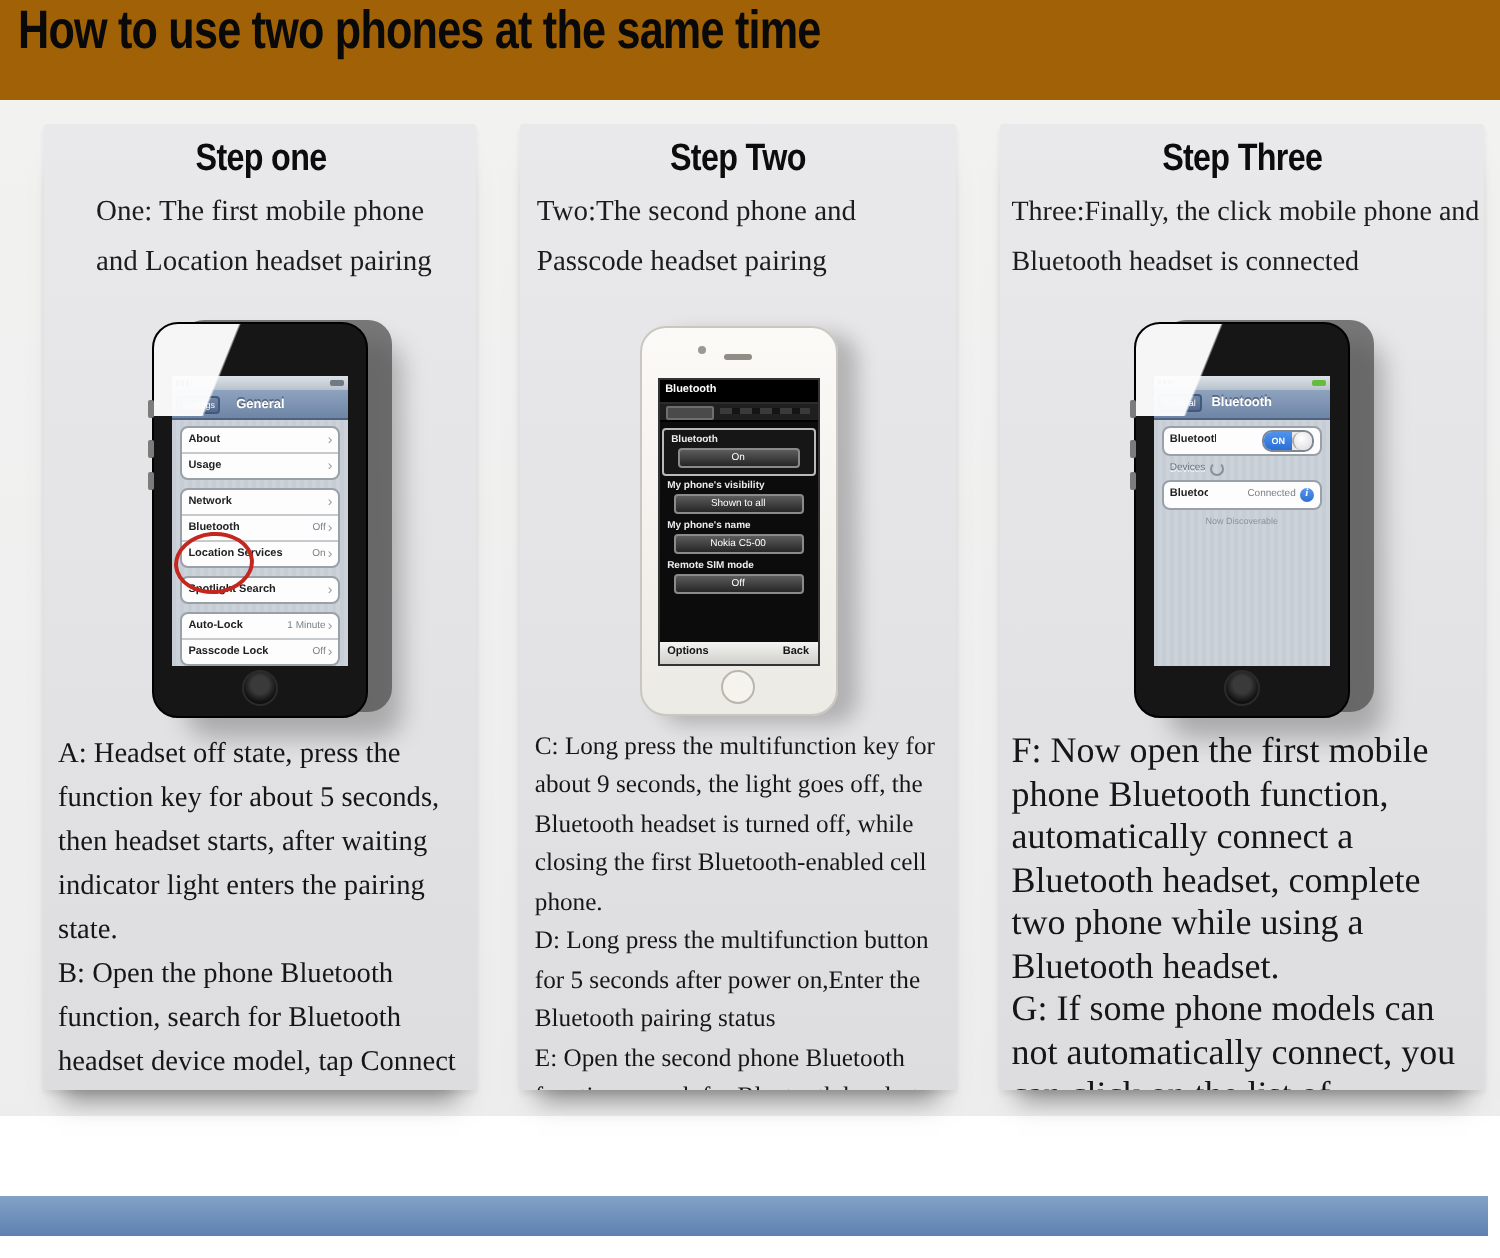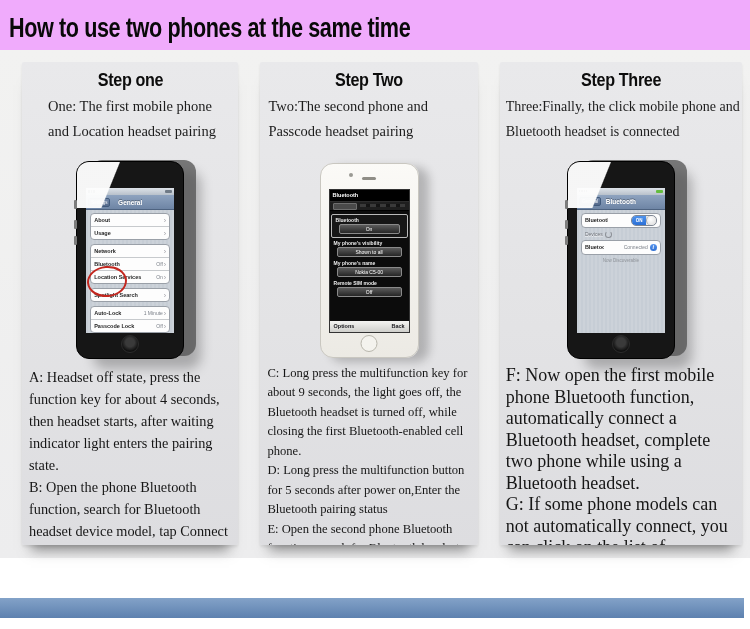--- a/index.html
+++ b/index.html
@@ -1,20 +1,20 @@
 <!DOCTYPE html>
 <html><head>
 <meta charset="utf-8">
 <style>
   html,body{margin:0;padding:0;background:#fff;}
   .page{position:relative;width:750px;height:629px;background:#ffffff;overflow:hidden;
         font-family:"Liberation Serif", serif;}
 
   
-  .hdr{background:#f0abfc;height:57px;padding-left:9px;display:flex;align-items:center;}
+  .hdr{background:#a16207;height:57px;padding-left:9px;display:flex;align-items:flex-start;}
   .hdr h1{margin:0;font-family:"Liberation Sans", sans-serif;font-weight:700;
           font-size:27px;color:#090909;letter-spacing:-0.5px;
           transform:scaleX(0.80);transform-origin:left center;white-space:nowrap;}
   .hdr-rule{height:3px;background:linear-gradient(to right,#8f8f8f,#a9a9a9 45%,#cfcfcf 80%,#e6e6e6);
             border-top:1px solid #fbfbfb;}
 
   
   .band{position:absolute;top:50px;left:0;width:750px;height:508px;
         background:linear-gradient(#f2f2f1,#ededee);}
   .cols{display:flex;gap:22px;margin:12px 8px 0 22px;}
@@ -224,21 +224,21 @@
                 </div>
                 <div class="red-circle"></div>
               </div>
             </div>
             <div class="glare"></div>
             <div class="home"></div>
           </div>
         </div>
 
         <div class="desc">
-          <p>A: Headset off state, press the function key for about 4 seconds, then headset starts, after waiting indicator light enters the pairing state.</p>
+          <p>A: Headset off state, press the function key for about 5 seconds, then headset starts, after waiting indicator light enters the pairing state.</p>
           <p>B: Open the phone Bluetooth function, search for Bluetooth headset device model, tap Connect pair.</p>
         </div>
       </section>
 
       <section class="panel p2">
         <div class="step-title">
           <span>Step Two</span>
         </div>
         <p class="subtitle">Two:The second phone and Passcode headset pairing</p>
 

